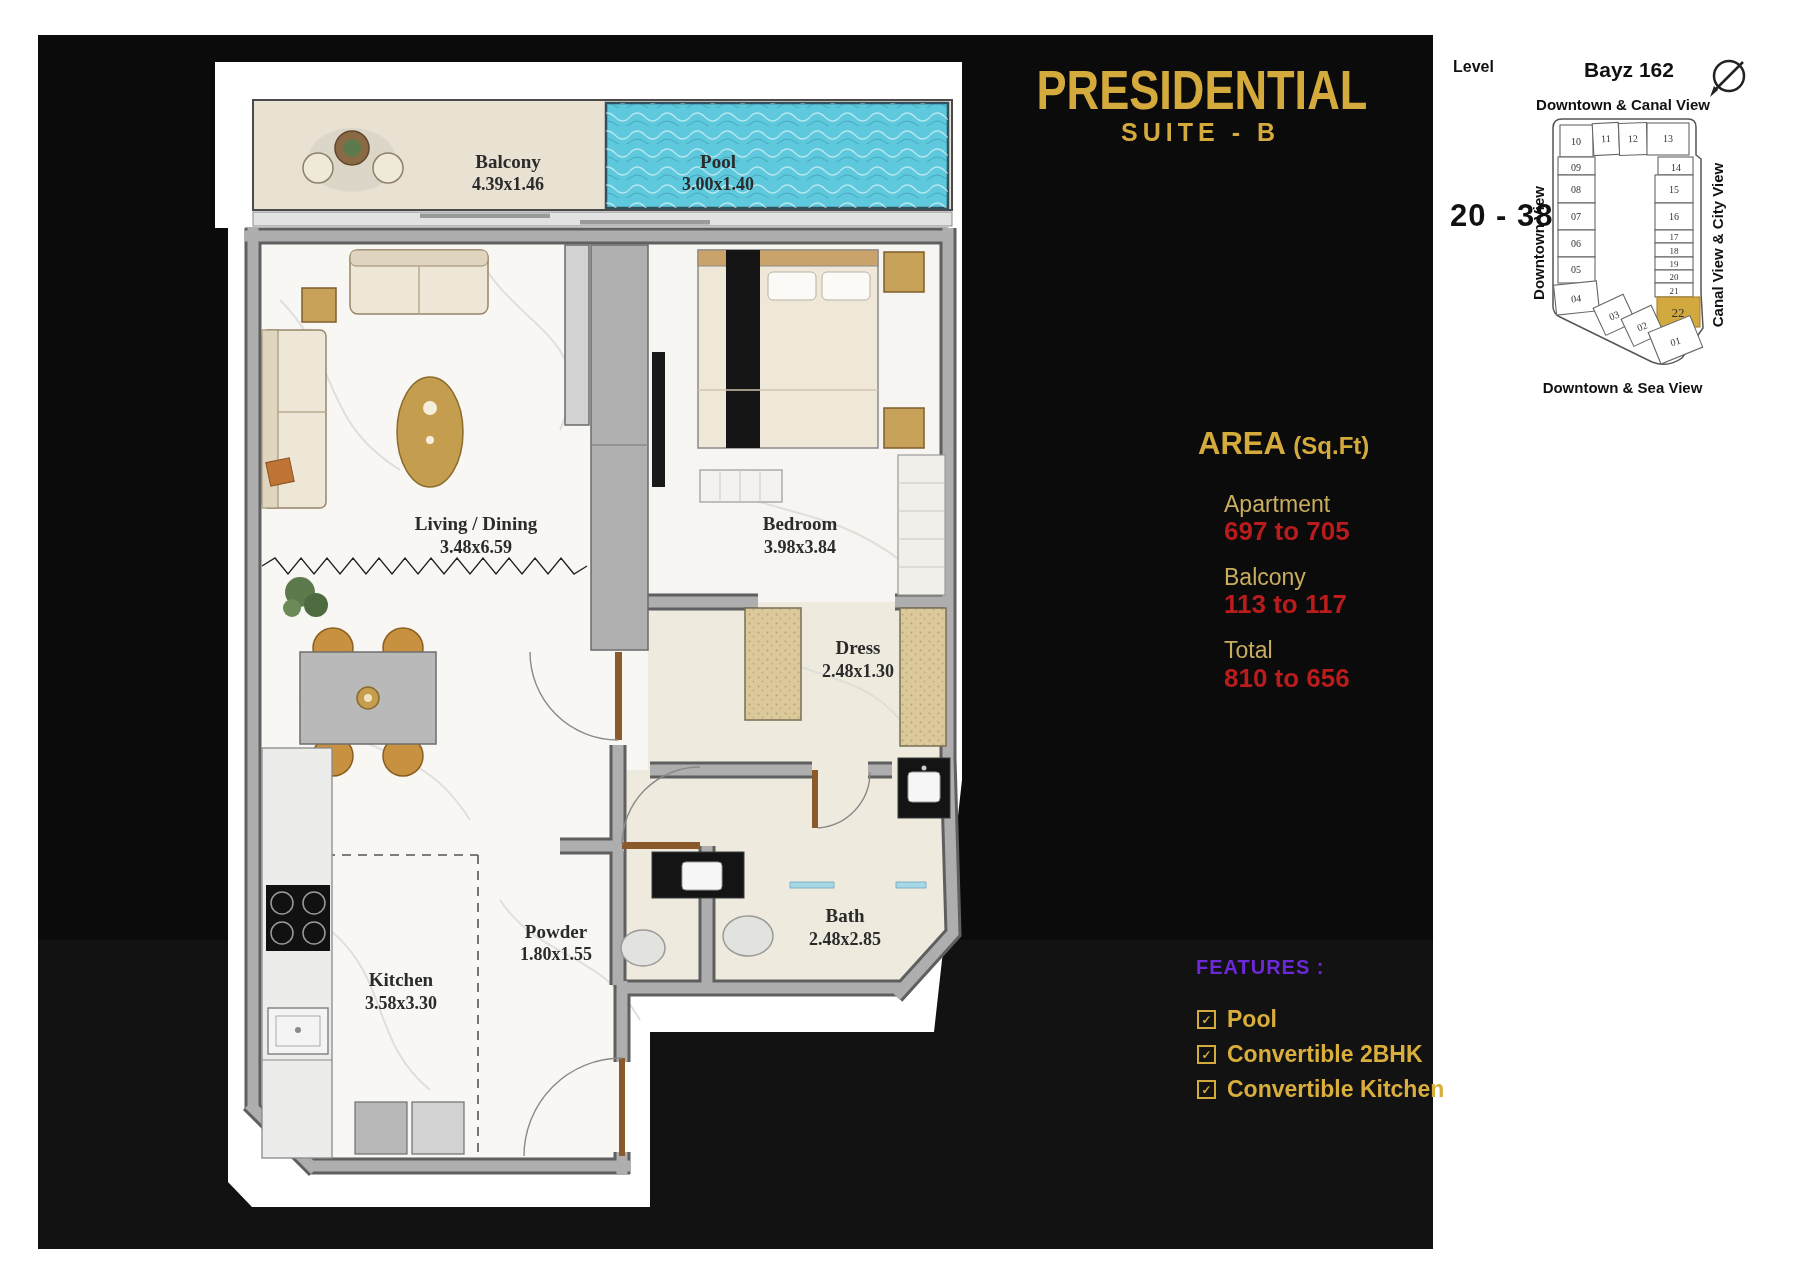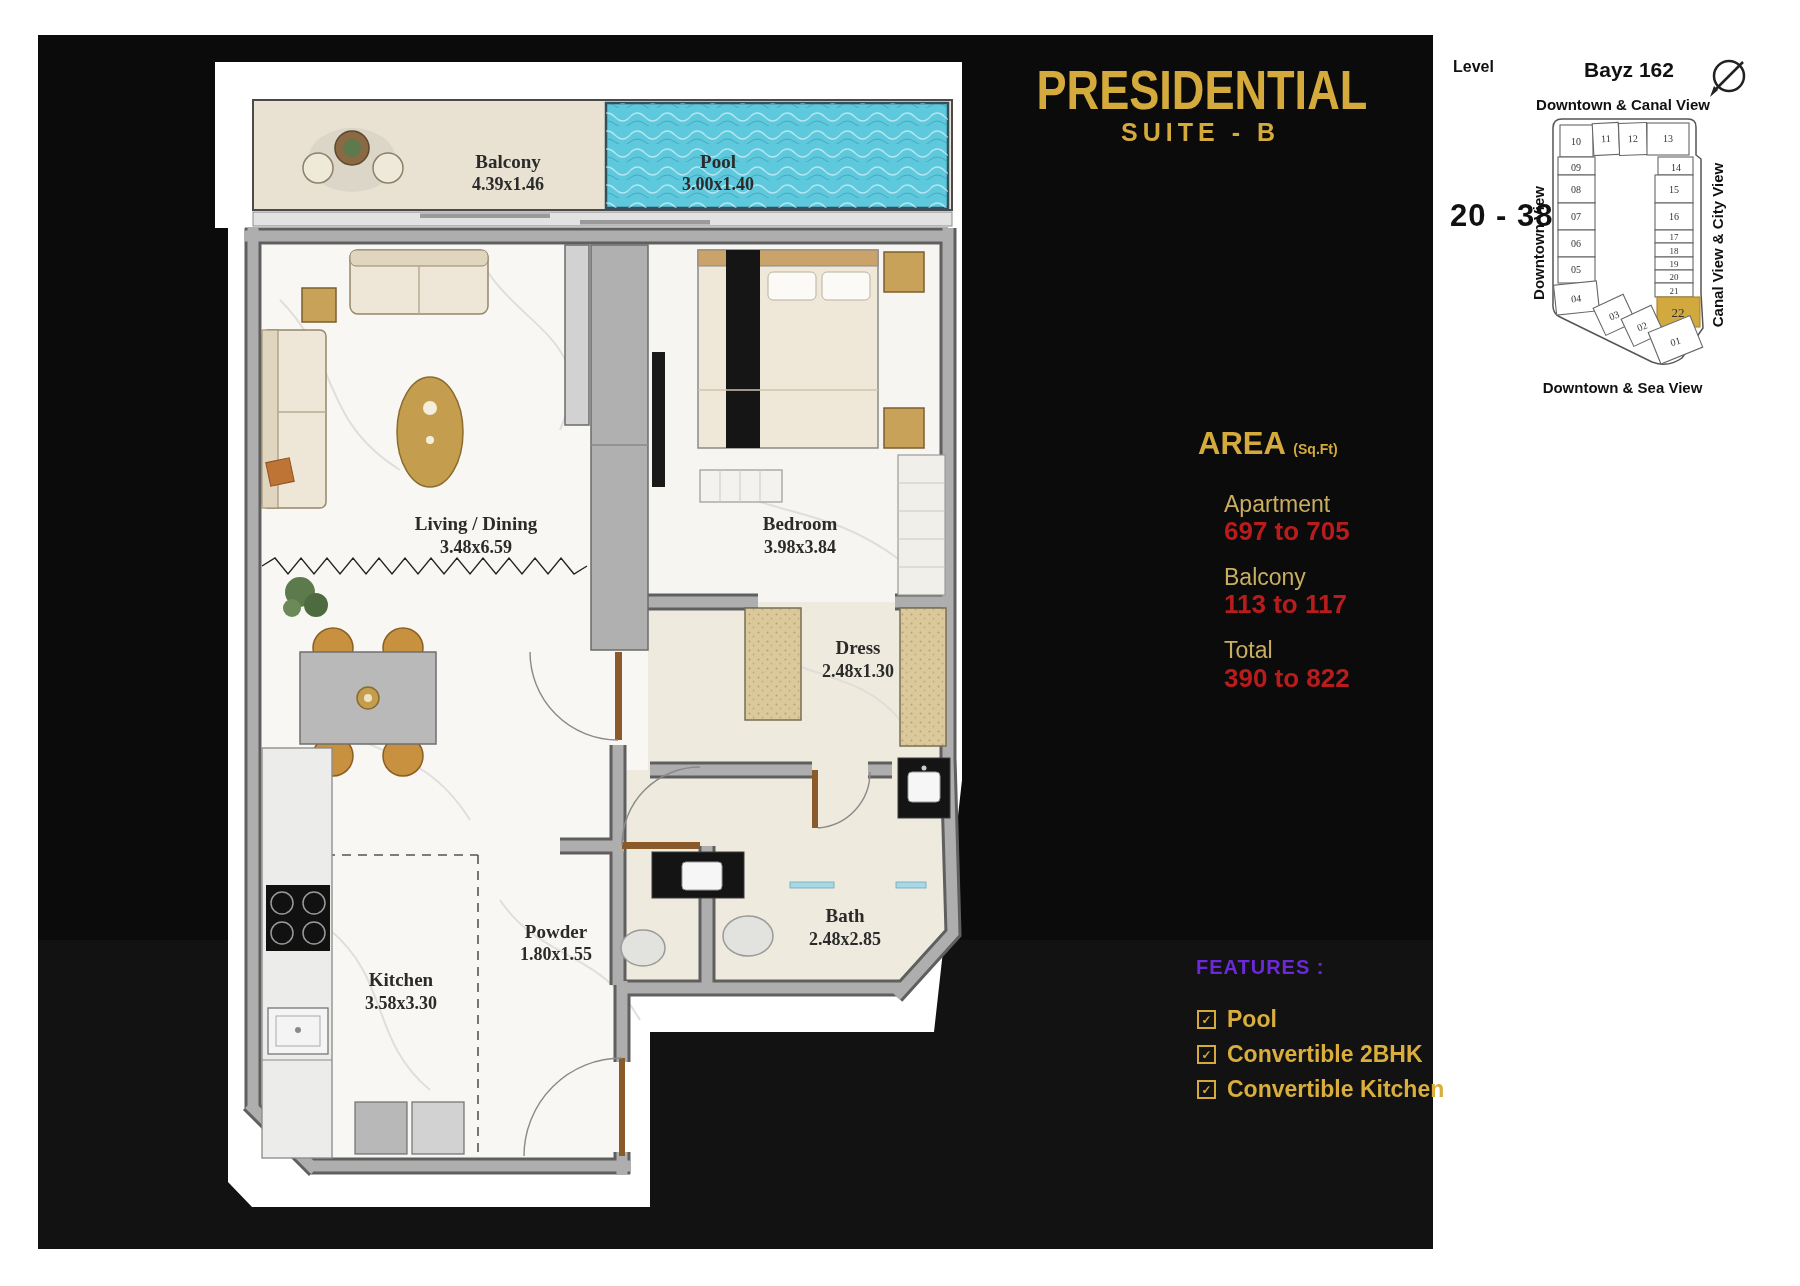--- a/index.html
+++ b/index.html
@@ -6,21 +6,21 @@
   #canvas{position:relative;width:1800px;height:1286px;background:#ffffff;overflow:hidden;
           font-family:"Liberation Sans", sans-serif;}
   .abs{position:absolute;}
   .black-top{left:38px;top:35px;width:1395px;height:905px;background:#0b0b0b;}
   .black-bottom{left:38px;top:940px;width:1395px;height:309px;background:#121212;}
   .title-main{left:1005px;top:58px;width:350px;text-align:center;font-size:55px;font-weight:800;
               letter-spacing:0px;transform:scaleX(.82);transform-origin:center top;color:#d4aa3d;}
   .title-sub{left:1080px;top:118px;width:200px;text-align:right;font-size:25px;font-weight:600;
              letter-spacing:5px;color:#d4aa3d;}
   .area-head{left:1198px;top:426px;font-size:31px;font-weight:800;color:#d4aa3d;}
-  .area-head .unit{font-size:14px;font-weight:700;}
+  .area-head .unit{font-size:24px;font-weight:700;}
   .area-rows{left:1224px;top:492px;width:220px;}
   .area-label{font-size:23px;font-weight:400;color:#c9ae5f;line-height:1.1;}
   .area-value{font-size:26px;font-weight:800;color:#b91c1c;line-height:1.15;margin-bottom:18px;}
   .features-head{left:1196px;top:956px;font-size:20px;font-weight:800;color:#6d28d9;letter-spacing:1px;}
   .feature-list{left:1197px;top:1006px;}
   .feature-row{display:flex;align-items:center;margin-bottom:8px;}
   .cb{display:inline-flex;align-items:center;justify-content:center;width:15px;height:15px;
       border:2px solid #d4aa3d;color:#d4aa3d;font-size:12px;font-weight:700;margin-right:11px;}
   .feature-label{font-size:23px;font-weight:700;color:#d9ae3c;}
   .lvl-label{left:1453px;top:58px;font-size:16px;font-weight:700;color:#111;}
@@ -225,21 +225,21 @@
     <span>AREA</span>
     <span class="unit">(Sq.Ft)</span>
   </div>
 
   <div class="abs area-rows">
     <div class="area-label">Apartment</div>
     <div class="area-value">697 to 705</div>
     <div class="area-label">Balcony</div>
     <div class="area-value">113 to 117</div>
     <div class="area-label">Total</div>
-    <div class="area-value">390 to 822</div>
+    <div class="area-value">810 to 656</div>
   </div>
 
   <div class="abs features-head">FEATURES :</div>
   <div class="abs feature-list">
     <div class="feature-row">
       <span class="cb">✓</span>
       <span class="feature-label">Pool</span>
     </div>
     <div class="feature-row">
       <span class="cb">✓</span>

